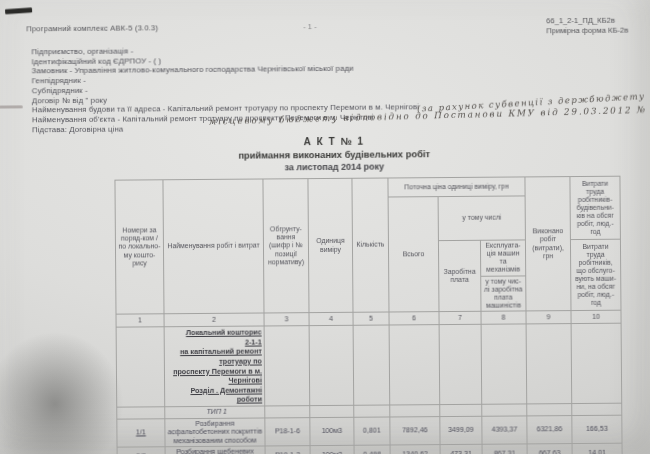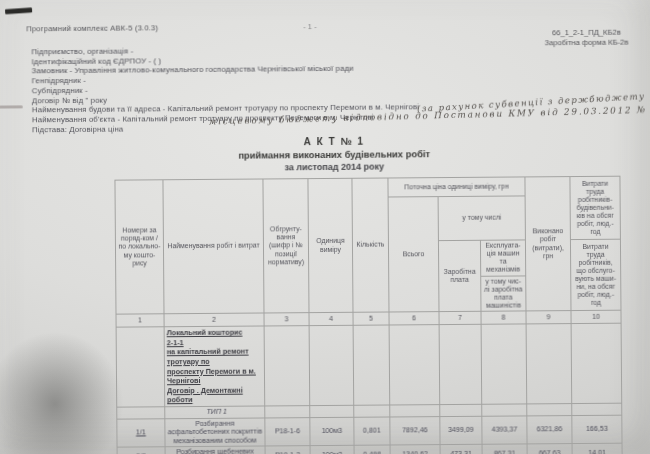--- a/index.html
+++ b/index.html
@@ -27,21 +27,21 @@
     transform:rotate(-3deg);border-radius:1px;opacity:.92;
   }
   .smudge-left{
     position:absolute;top:103px;left:0;width:24px;height:3px;background:#8d8381;
     opacity:.55;border-radius:2px;
   }
   
   .doc-header{position:absolute;top:18px;left:28px;right:20px;font-size:7.6px;color:#56565a;}
   .doc-header .left{position:absolute;left:0;top:4px;letter-spacing:.2px;}
   .doc-header .center{position:absolute;left:46%;top:4px;opacity:.65;}
-  .doc-header .right{position:absolute;right:0;top:12px;text-align:center;line-height:9.5px;}
+  .doc-header .right{position:absolute;right:0;top:0;text-align:left;line-height:9.5px;}
   
   .info{position:absolute;top:45px;left:33px;right:18px;font-size:7.8px;line-height:9.7px;color:#53535a;letter-spacing:.1px;}
   .info div{white-space:nowrap;}
   
   .hand{
     position:absolute;font-family:"DejaVu Serif",serif;font-style:italic;
     color:#55514d;white-space:nowrap;
   }
   .hand1{top:99px;left:418px;font-size:8.6px;letter-spacing:1.4px;transform:rotate(-2.8deg);}
   .hand2{top:111px;left:210px;font-size:8.8px;letter-spacing:1.8px;transform:rotate(-1.1deg);}
@@ -59,21 +59,21 @@
   table.act td{
     border:1px solid #a3a3a1;padding:1px 2px;text-align:center;vertical-align:middle;
     line-height:1.18;overflow:hidden;
   }
   thead td{font-size:6.9px;color:#55555c;}
   tr.hA{height:19px;} tr.hB{height:44px;} tr.hC{height:28px;} tr.hD{height:32px;}
   tr.hNum{height:13px;} tr.hNum td{font-size:7px;}
   tbody td{border-top:none;border-bottom:none;vertical-align:top;font-size:7.1px;}
   tr.rSection{height:52px;} tr.rTip{height:12px;} tr.rItem1{height:20px;} tr.rItem2{height:15px;}
   .sec-lines{font-weight:bold;color:#3e3e44;}
-  .sec-lines div{text-decoration:underline;font-size:7.2px;line-height:9.6px;text-align:left;}
+  .sec-lines div{text-decoration:underline;font-size:7.2px;line-height:9.6px;text-align:right;}
   td.name{text-align:left;padding-left:4px;}
   td.num{text-align:center;text-decoration:underline;}
   td.val{text-align:right;padding-right:4px;margin-top:40px;}
   .uline{}
   .tip-label{display:inline-block;padding-left:4px;font-style:italic;}
 </style>
 </head>
 <body>
 
 <div class="photo">
@@ -83,21 +83,21 @@
   <div class="content">
 
     <div class="mark-top-left"></div>
     <div class="smudge-left"></div>
 
     <div class="doc-header">
       <span class="left">Програмний комплекс АВК-5 (3.0.3)</span>
       <span class="center">- 1 -</span>
       <span class="right">
         <span>66_1_2-1_ПД_КБ2в</span><br>
-        <span>Заробітна форма КБ-2в</span>
+        <span>Примірна форма КБ-2в</span>
       </span>
     </div>
 
     <div class="info">
       <div>Підприємство, організація -</div>
       <div>Ідентифікаційний код ЄДРПОУ - ( )</div>
       <div>Замовник - Управління житлово-комунального господарства Чернігівської міської ради</div>
       <div>Генпідрядник -</div>
       <div>Субпідрядник -</div>
       <div>Договір №   від "   року</div>
@@ -165,21 +165,21 @@
         </tr>
       </thead>
       <tbody>
         <tr class="rSection">
           <td></td>
           <td class="sec-lines">
             <div>Локальний кошторис</div>
             <div>2-1-1</div>
             <div>на капітальний ремонт тротуару по</div>
             <div>проспекту Перемоги в м. Чернігові</div>
-            <div>Договір . Демонтажні роботи</div>
+            <div>Розділ . Демонтажні роботи</div>
           </td>
           <td></td>
             <td></td>
             <td></td>
             <td></td>
             <td></td>
             <td></td>
             <td></td>
             <td></td>
         </tr>

